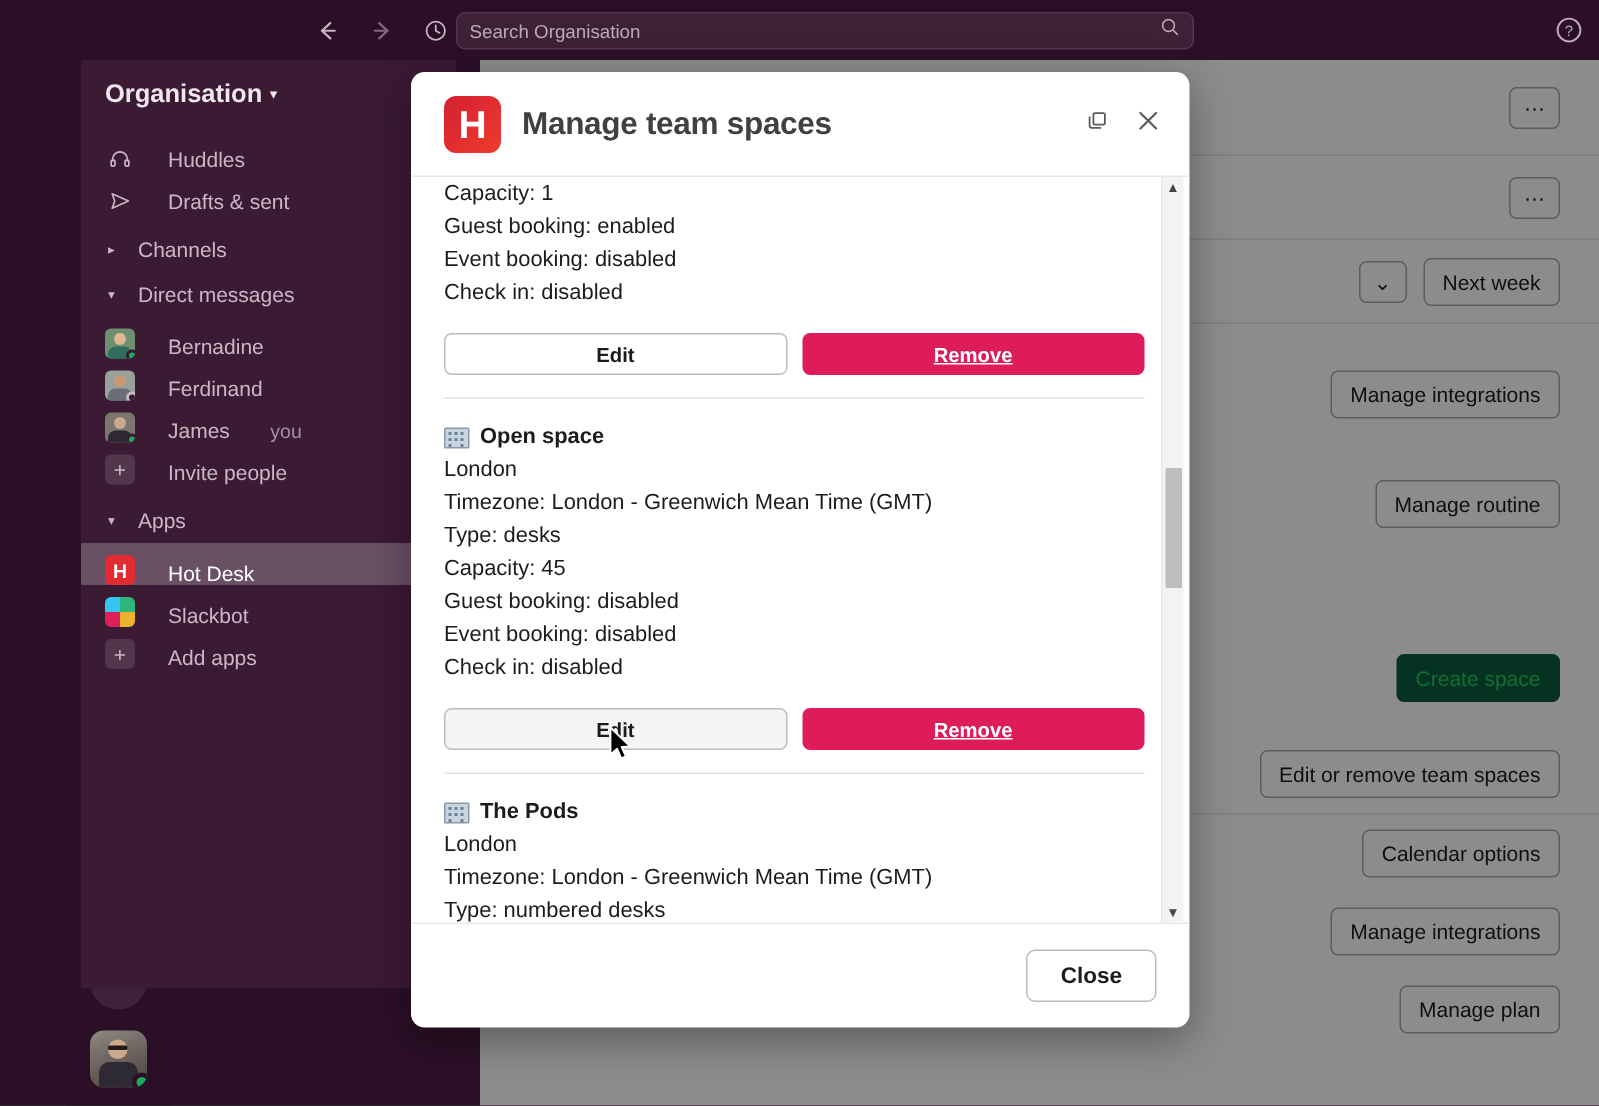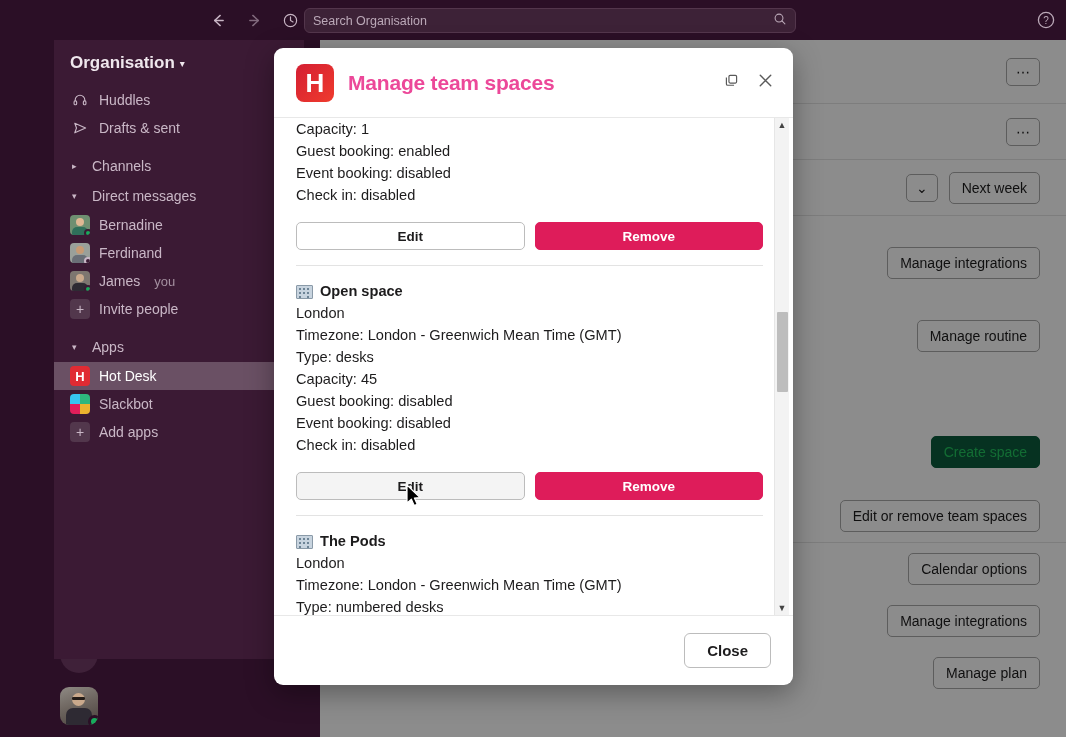--- a/index.html
+++ b/index.html
@@ -81,21 +81,21 @@
   }
   .sb-title { font-size: 17px; font-weight: bold; color: #efe7ed; }
   .sb-caret { margin-left: 5px; color: #efe7ed; font-size: 10px; }
   .sb-filter { margin-left: auto; color: #c3b1bf; display: flex; flex-direction: column; gap: 2.5px; align-items: center; }
   .sb-filter i { display: block; background: #c3b1bf; height: 2px; border-radius: 1px; }
   .sb-filter i:nth-child(1) { width: 15px; }
   .sb-filter i:nth-child(2) { width: 11px; }
   .sb-filter i:nth-child(3) { width: 7px; }
 
   .sb-row {
-    height: 28px; display: flex; align-items: center; gap: 9px;
+    height: 28px; display: flex; align-items: flex-end; gap: 22px;
     padding: 0 10px 0 16px; color: #c9b7c6; font-size: 14px; cursor: pointer;
   }
   .sb-row.selected { background: #6a5064; color: #ffffff; }
   .sb-row .ic { width: 20px; display: flex; align-items: center; justify-content: center; color: #c9b7c6; }
   .sb-row .you { color: #a490a0; font-size: 13px; margin-left: 5px; }
   .sb-section {
     height: 30px; display: flex; align-items: center; gap: 10px;
     padding: 0 10px 0 18px; color: #c9b7c6; font-size: 14px; cursor: pointer;
   }
   .sb-section .tri { font-size: 9px; width: 10px; }
@@ -153,21 +153,21 @@
   .m-head {
     height: 70px; display: flex; align-items: center; padding: 0 18px 0 22px;
     border-bottom: 1px solid #e8e8e8; gap: 14px; flex: 0 0 70px;
   }
   .m-logo {
     width: 38px; height: 38px; border-radius: 8px; flex: 0 0 38px;
     background: linear-gradient(135deg,#d41f33 0%,#ef3b2d 100%);
     display: flex; align-items: center; justify-content: center;
     color: #fff; font-weight: bold; font-size: 26px; line-height: 1;
   }
-  .m-title { font-size: 21px; font-weight: bold; color: #ec4899; letter-spacing: -.2px; }
+  .m-title { font-size: 21px; font-weight: bold; color: #404040; letter-spacing: -.2px; }
   .m-hicons { margin-left: auto; display: flex; align-items: center; gap: 16px; color: #5a5a5a; }
 
   .m-body {
     flex: 1; overflow: hidden; position: relative;
     padding: 0 0 0 22px;
   }
   .m-scrollport { height: 100%; overflow: hidden; padding-right: 30px; }
   .space-block { padding-top: 0; }
   .sp-line { font-size: 14.6px; color: #1d1c1d; line-height: 22px; }
   .sp-name { font-size: 14.6px; font-weight: bold; color: #1d1c1d; line-height: 22px;
@@ -176,21 +176,21 @@
   .bld .mass { position: absolute; inset: 1px 0 0 0; background: #c8d4df; border: 1px solid #8a9aa8; border-radius: 1px; }
   .bld .win { position: absolute; background: #6d8496; width: 2px; height: 2px; }
   .sp-actions { display: flex; gap: 10px; margin: 16px 0 0 0; }
   .sp-btn {
     flex: 1; height: 28px; border-radius: 5px; font-size: 13.5px; font-weight: bold;
     display: flex; align-items: center; justify-content: center; cursor: pointer;
     font-family: "Liberation Sans", sans-serif;
   }
   .sp-edit { background: #fff; border: 1px solid #bcbcbc; color: #1d1c1d; }
   .sp-edit.hover { background: #f4f4f4; }
-  .sp-remove { background: #de1c5a; color: #fff; border: 1px solid #de1c5a; }
+  .sp-remove { background: #de1c5a; color: #fff; border: 1px solid #de1c5a; text-decoration: underline; }
   .sp-sep { border-top: 1px solid #e3e3e3; margin: 15px 0 14px 0; }
 
   .m-scrollbar {
     position: absolute; right: 4px; top: 0; width: 15px; height: 100%;
     background: #f3f3f3; border-left: 1px solid #e6e6e6;
     display: flex; flex-direction: column; align-items: center;
   }
   .m-scrollbar .arr { color: #444; font-size: 9px; height: 14px; display: flex; align-items: center; }
   .m-track { flex: 1; width: 100%; position: relative; }
   .m-thumb {

